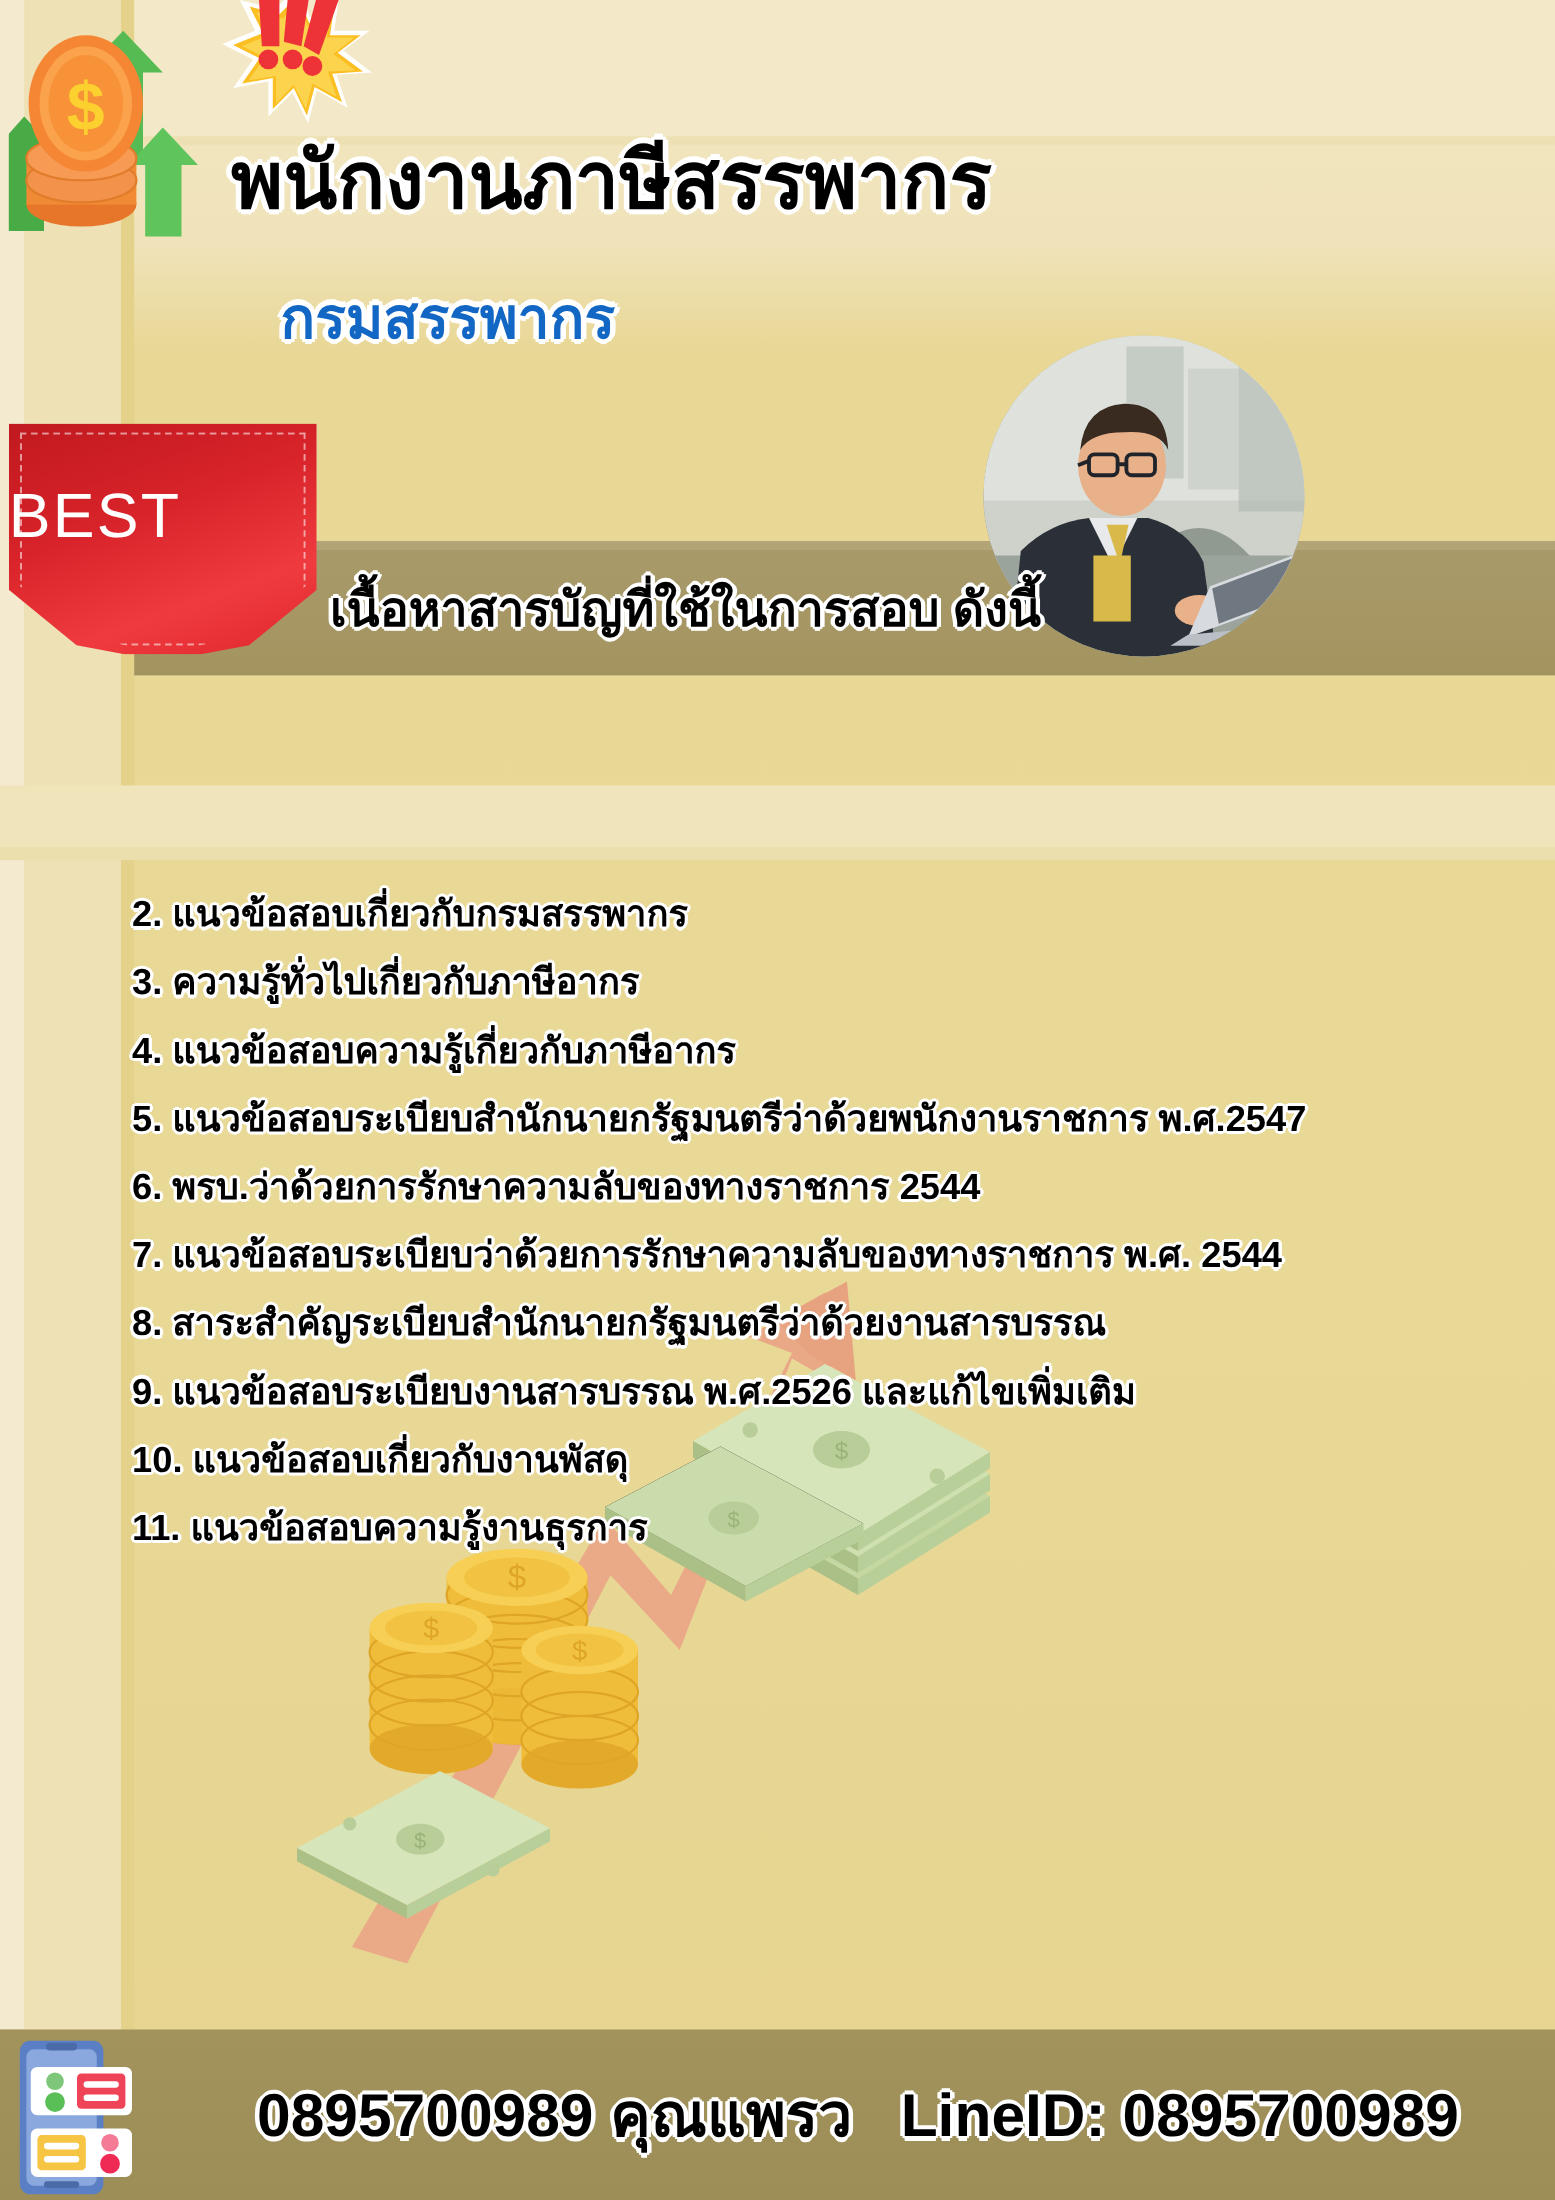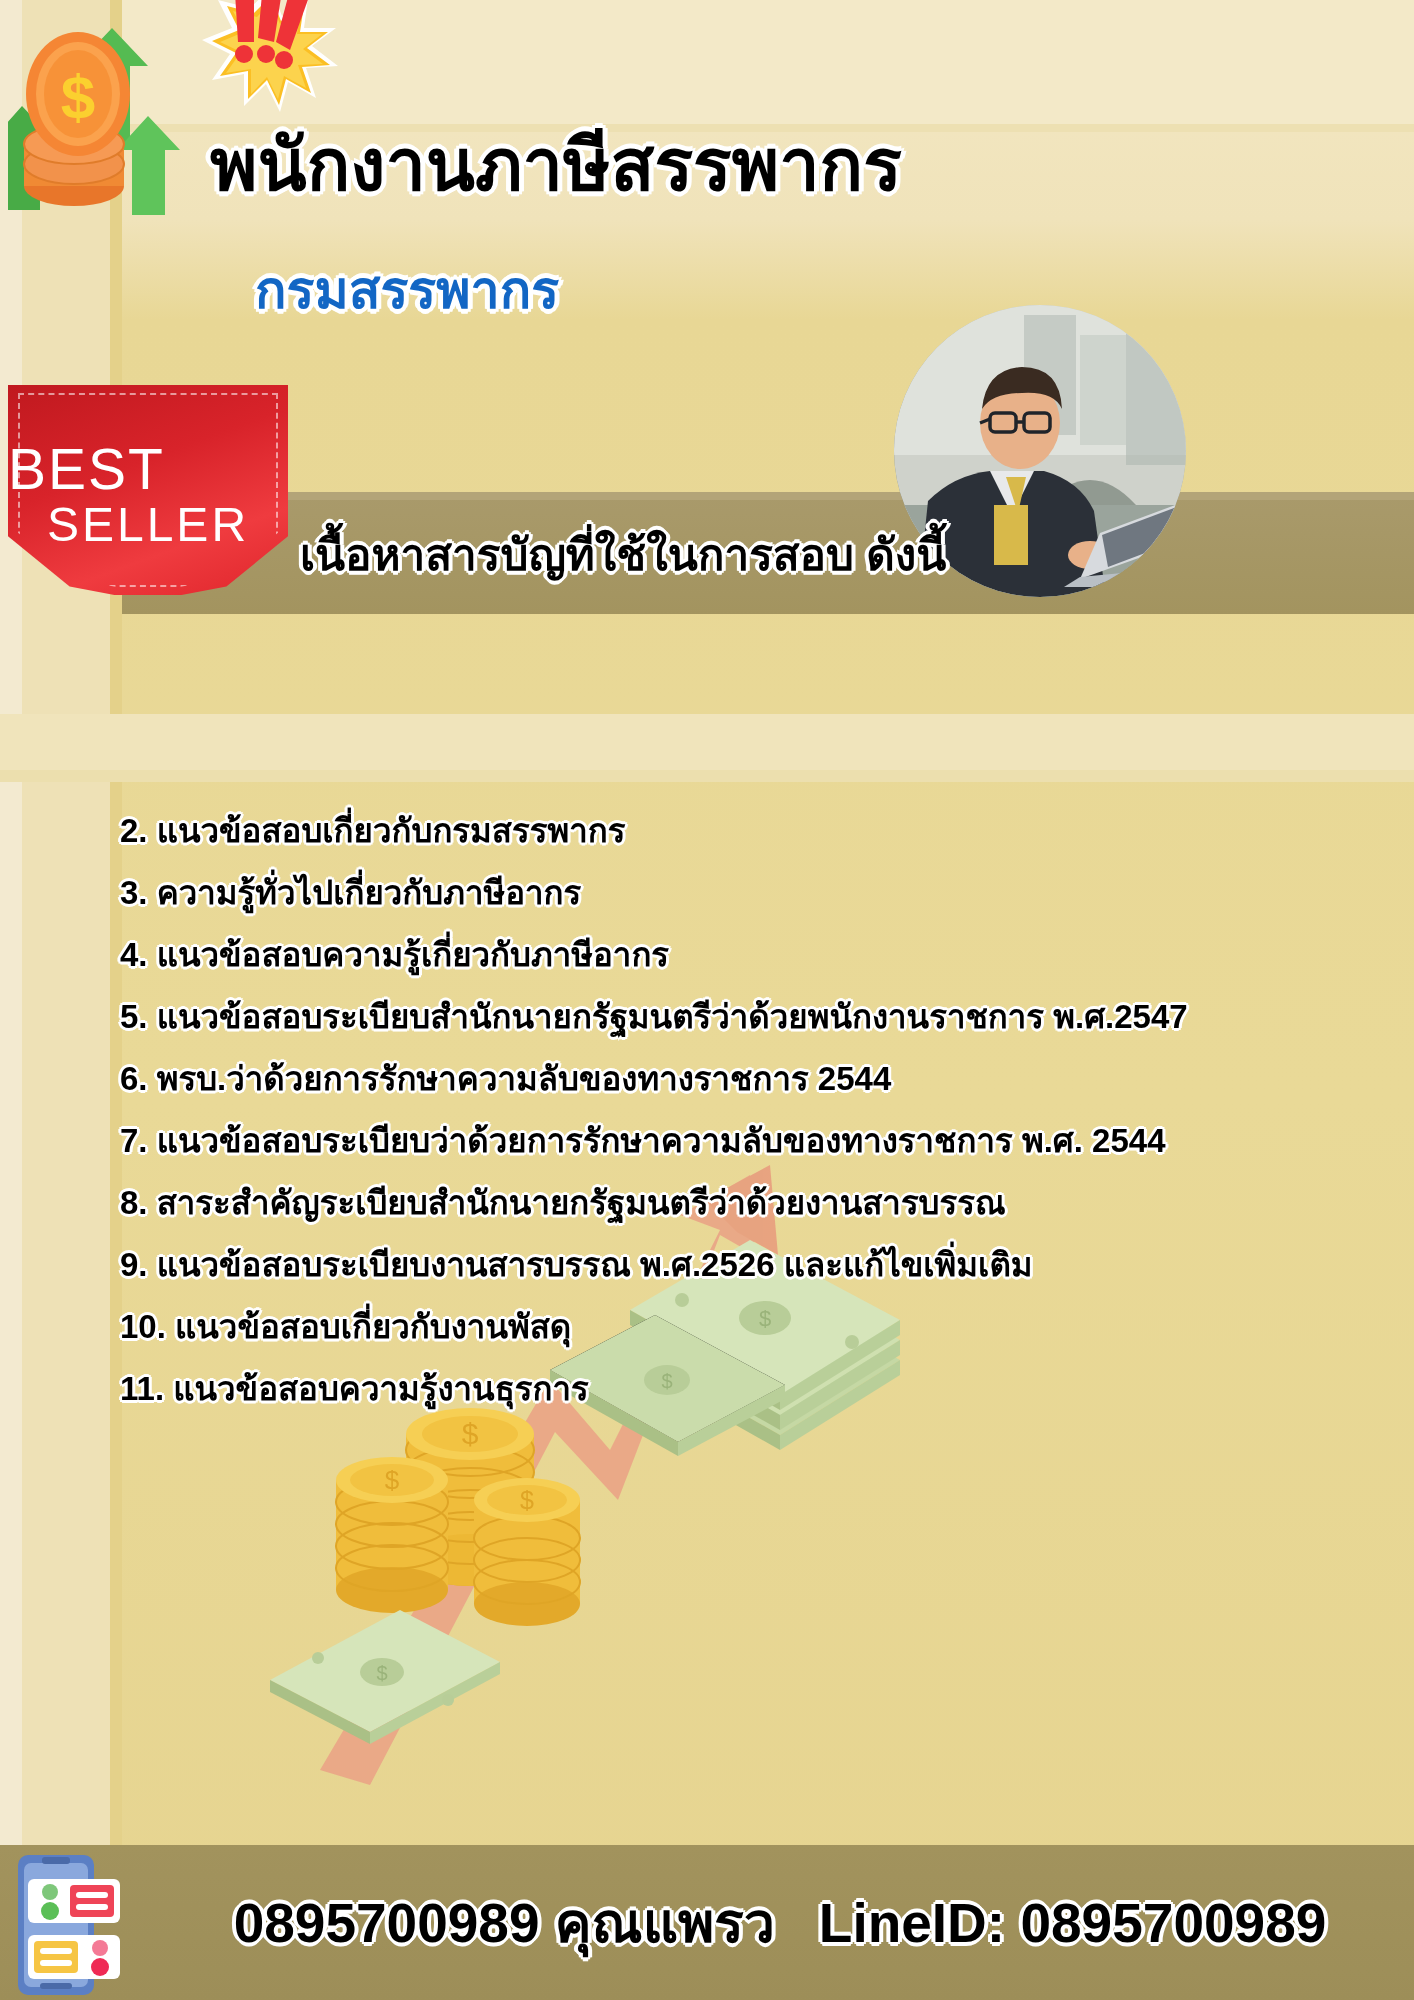--- a/index.html
+++ b/index.html
@@ -301,21 +301,20 @@
       <ellipse cx="70" cy="84" rx="34" ry="44" fill="#f79238"></ellipse>
       <text x="70" y="108" font-size="62" text-anchor="middle" fill="#fbd02f" font-weight="bold" font-family="'Liberation Sans',sans-serif">$</text>
     </g>
   </svg>
 </div>
 
 <div class="best-badge">
   <div class="badge-shield"></div>
   <div class="badge-dash"></div>
   <div class="badge-best">BEST</div>
-  <div class="badge-seller">SELLER</div>
 </div>
 
 <div class="burst">
   <svg width="150" height="150" viewBox="0 0 150 150">
 
     <path d="M75 18 L86 46 L112 28 L108 58 L140 58 L116 76 L142 96 L110 98 L120 128
              L92 112 L84 142 L70 114 L48 136 L48 104 L16 110 L34 84 L6 70 L36 58
              L22 30 L54 38 Z" fill="#ffffff"></path>
     <path d="M75 26 L85 51 L108 35 L104 62 L132 62 L111 78 L134 95 L106 97 L115 123
              L90 109 L83 135 L71 110 L52 129 L52 101 L24 106 L40 83 L16 71 L43 60

